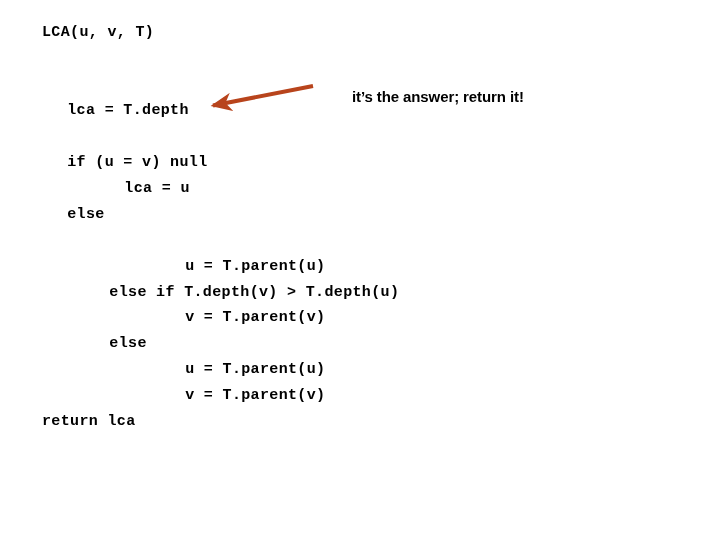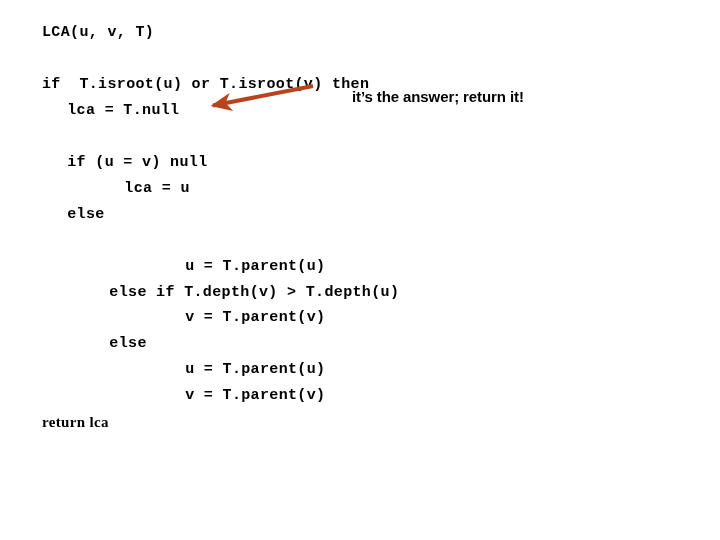--- a/index.html
+++ b/index.html
@@ -59,32 +59,31 @@
     height: 36px;
   }
 </style>
 </head>
 <body>
 
 <div id="slide">
 
   <div id="code-block">
       <div class="code-line" style="left: 42px; top: 24px; text-align: right;">LCA(u, v, T)</div>
-      <div class="code-line" style="left: 42px; top: 75.9px;">if  T.isroot(u) or T.isroot(v) then</div>
-      <div class="code-line" style="left: 67.26px; top: 101.85px;">lca = T.null</div>
+      <div class="code-line" style="left: 67.26px; top: 101.85px;">lca = T.depth</div>
       <div class="code-line" style="left: 67.26px; top: 153.75px;">if (u = v) null</div>
       <div class="code-line" style="left: 109.36px; top: 179.7px; margin-left: 15px;">lca = u</div>
       <div class="code-line" style="left: 67.26px; top: 205.65px;">else</div>
       <div class="code-line" style="left: 185.14px; top: 257.55px;">u = T.parent(u)</div>
       <div class="code-line" style="left: 109.36px; top: 283.5px;">else if T.depth(v) &gt; T.depth(u)</div>
       <div class="code-line" style="left: 185.14px; top: 309.45px;">v = T.parent(v)</div>
       <div class="code-line" style="left: 109.36px; top: 335.4px;">else</div>
       <div class="code-line" style="left: 185.14px; top: 361.35px;">u = T.parent(u)</div>
       <div class="code-line" style="left: 185.14px; top: 387.3px;">v = T.parent(v)</div>
-      <div class="code-line" style="left: 42px; top: 413.25px; font-family: Liberation Serif, serif;">return lca</div>
+      <div class="code-line" style="left: 42px; top: 413.25px;">return lca</div>
     </div>
 
   <svg id="annotation-arrow" viewBox="0 0 135 36" xmlns="http://www.w3.org/2000/svg">
     <defs>
       <marker id="arrowhead" markerWidth="5.2" markerHeight="4.6" refX="4.6" refY="2.3" orient="auto" markerUnits="strokeWidth">
         <path d="M5.2,2.3 L0,0.05 L1.5,2.3 L0,4.55 Z" fill="#B8441C"></path>
       </marker>
     </defs>
     <line x1="118" y1="8" x2="18" y2="27.5" stroke="#B8441C" stroke-width="4.1" marker-end="url(#arrowhead)"></line>
   </svg>

